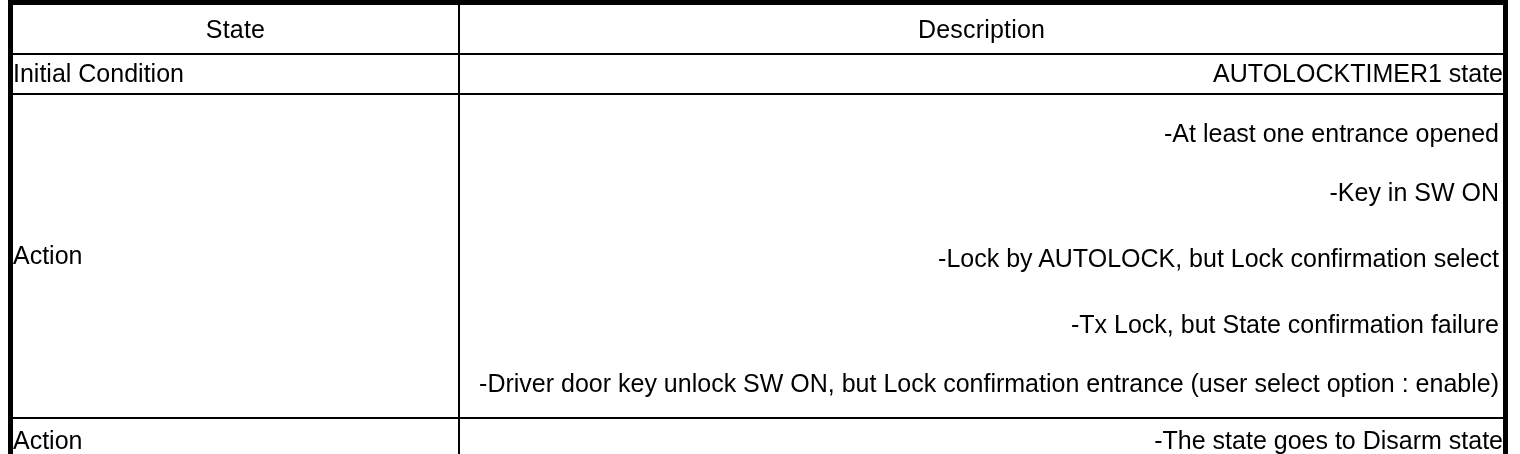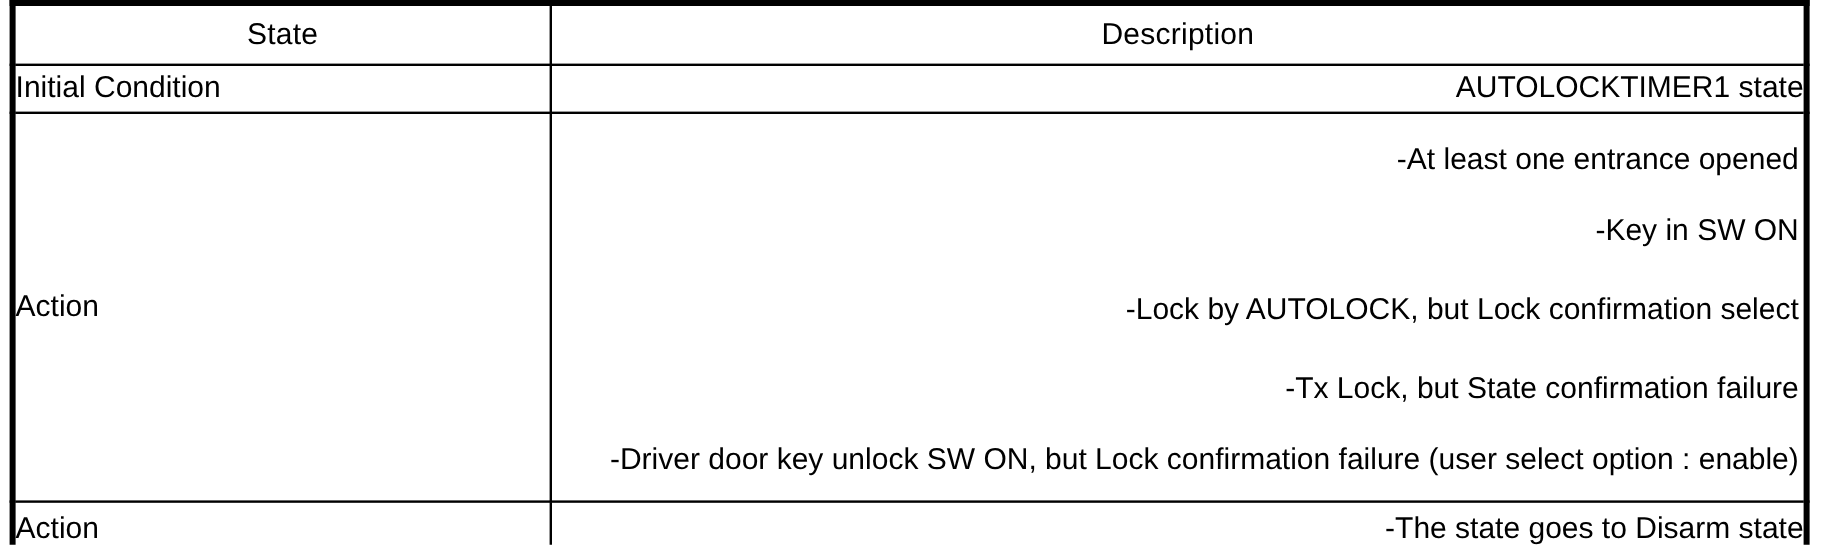--- a/index.html
+++ b/index.html
@@ -147,21 +147,21 @@
       </tr>
 
       <tr class="row-event">
         <td class="cell-label">Action</td>
         <td class="cell-value">
           <ul class="bullet-list">
             <li><span class="bullet-dash">-</span><span>At least one entrance opened</span></li>
             <li><span class="bullet-dash">-</span><span>Key in SW ON</span></li>
             <li><span class="bullet-dash">-</span><span>Lock by AUTOLOCK, but Lock confirmation select</span></li>
             <li><span class="bullet-dash">-</span><span>Tx Lock, but State confirmation failure</span></li>
-            <li><span class="bullet-dash">-</span><span>Driver door key unlock SW ON, but Lock confirmation failure (user select option : enable)</span></li>
+            <li><span class="bullet-dash">-</span><span>Driver door key unlock SW ON, but Lock confirmation entrance (user select option : enable)</span></li>
           </ul>
         </td>
       </tr>
 
       <tr class="row-action">
         <td class="cell-label">Action</td>
         <td class="cell-value">
           <span class="single-line"><span class="bullet-dash">-</span><span>The state goes to Disarm state</span></span>
         </td>
       </tr>

